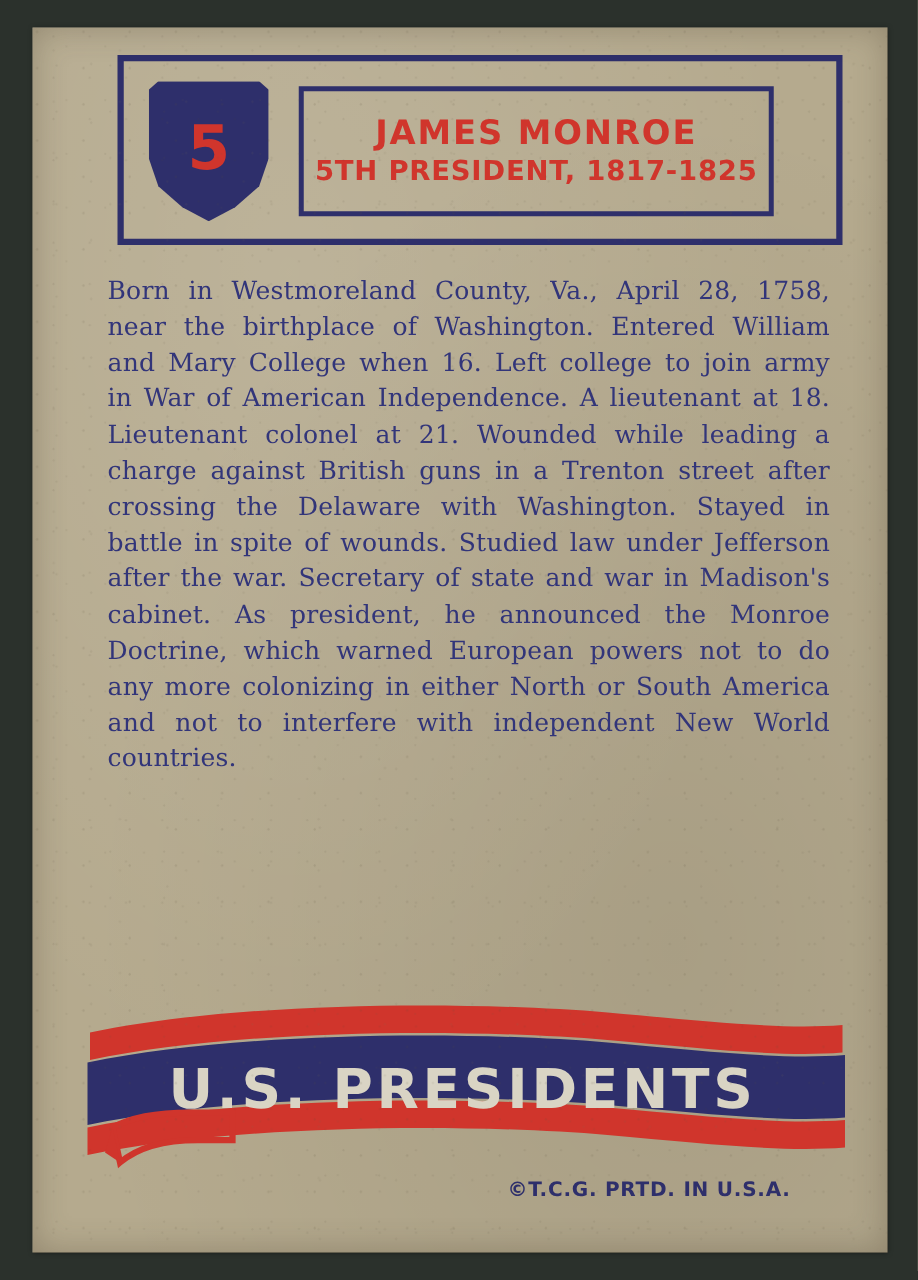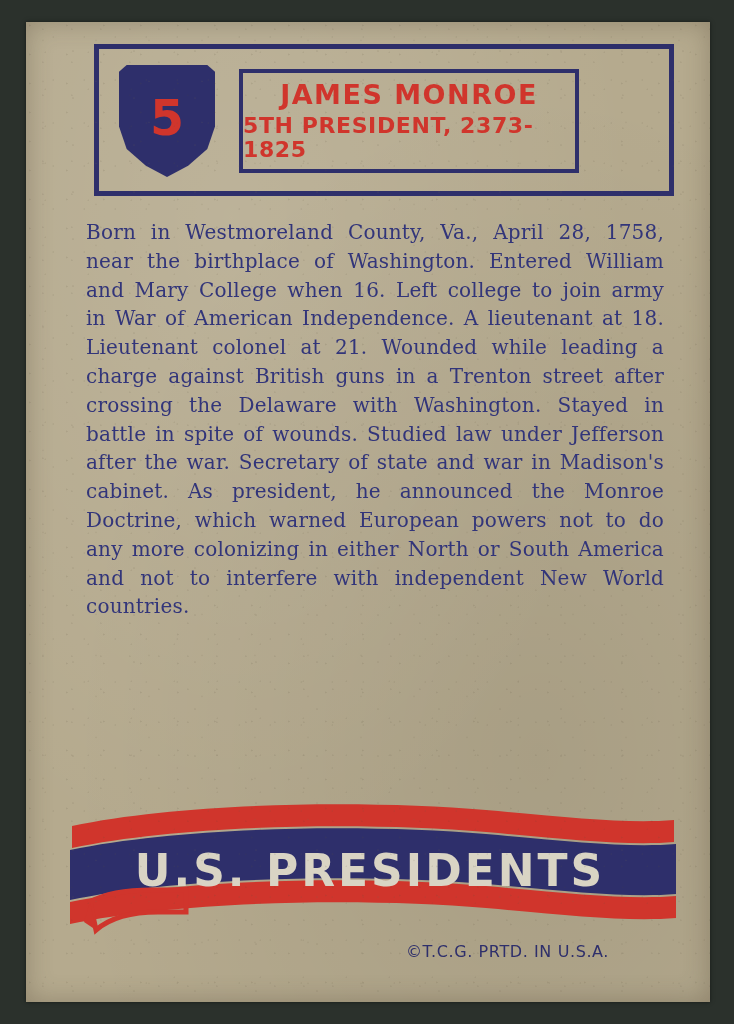--- a/index.html
+++ b/index.html
@@ -93,21 +93,21 @@
     font-size: 49px;
     line-height: 1;
     margin-top: -6px;
     letter-spacing: 0px;
   }
 
   #title-box {
     position: absolute;
     left: 140px;
     top: 20px;
-    width: 340px;
+    width: 380px;
     height: 104px;
     border: 4px solid #2e2f6b;
     box-sizing: border-box;
     display: flex;
     flex-direction: column;
     align-items: center;
     justify-content: center;
   }
   #president-name {
     color: #d0352c;
@@ -155,21 +155,21 @@
     text-decoration: underline;
   }
   #banner-svg { display: block; }
 
   #footer-credit {
     position: absolute;
     left: 380px;
     top: 920px;
     color: #2e2f6b;
     font-family: "DejaVu Sans", sans-serif;
-    font-weight: normal;
+    font-weight: bold;
     font-size: 16px;
     letter-spacing: 0.6px;
   }
 
   
   #card-wear {
     position: absolute;
     inset: 0;
     pointer-events: none;
     box-shadow: inset 0 0 26px rgba(70,60,45,0.32);
@@ -184,21 +184,21 @@
     <div class="card-inner">
 
       <div id="header">
 
         <div id="shield">
           <span id="shield-number">5</span>
         </div>
 
         <div id="title-box">
           <div id="president-name">JAMES MONROE</div>
-          <div id="president-subtitle">5TH PRESIDENT, 2373-1825</div>
+          <div id="president-subtitle">5TH PRESIDENT, 1817-1825</div>
         </div>
 
       </div>
 
       <div id="bio">
         <p>Born in Westmoreland County, Va., April 28, 1758, near the birthplace of Washington. Entered William and Mary College when 16. Left college to join army in War of American Independence. A lieutenant at 18. Lieutenant colonel at 21. Wounded while leading a charge against British guns in a Trenton street after crossing the Delaware with Washington. Stayed in battle in spite of wounds. Studied law under Jefferson after the war. Secretary of state and war in Madison's cabinet. As president, he announced the Monroe Doctrine, which warned European powers not to do any more colonizing in either North or South America and not to interfere with independent New World countries.</p>
       </div>
 
       <div id="banner-area">
         <svg id="banner-svg" width="614" height="150" viewBox="0 0 614 150">

